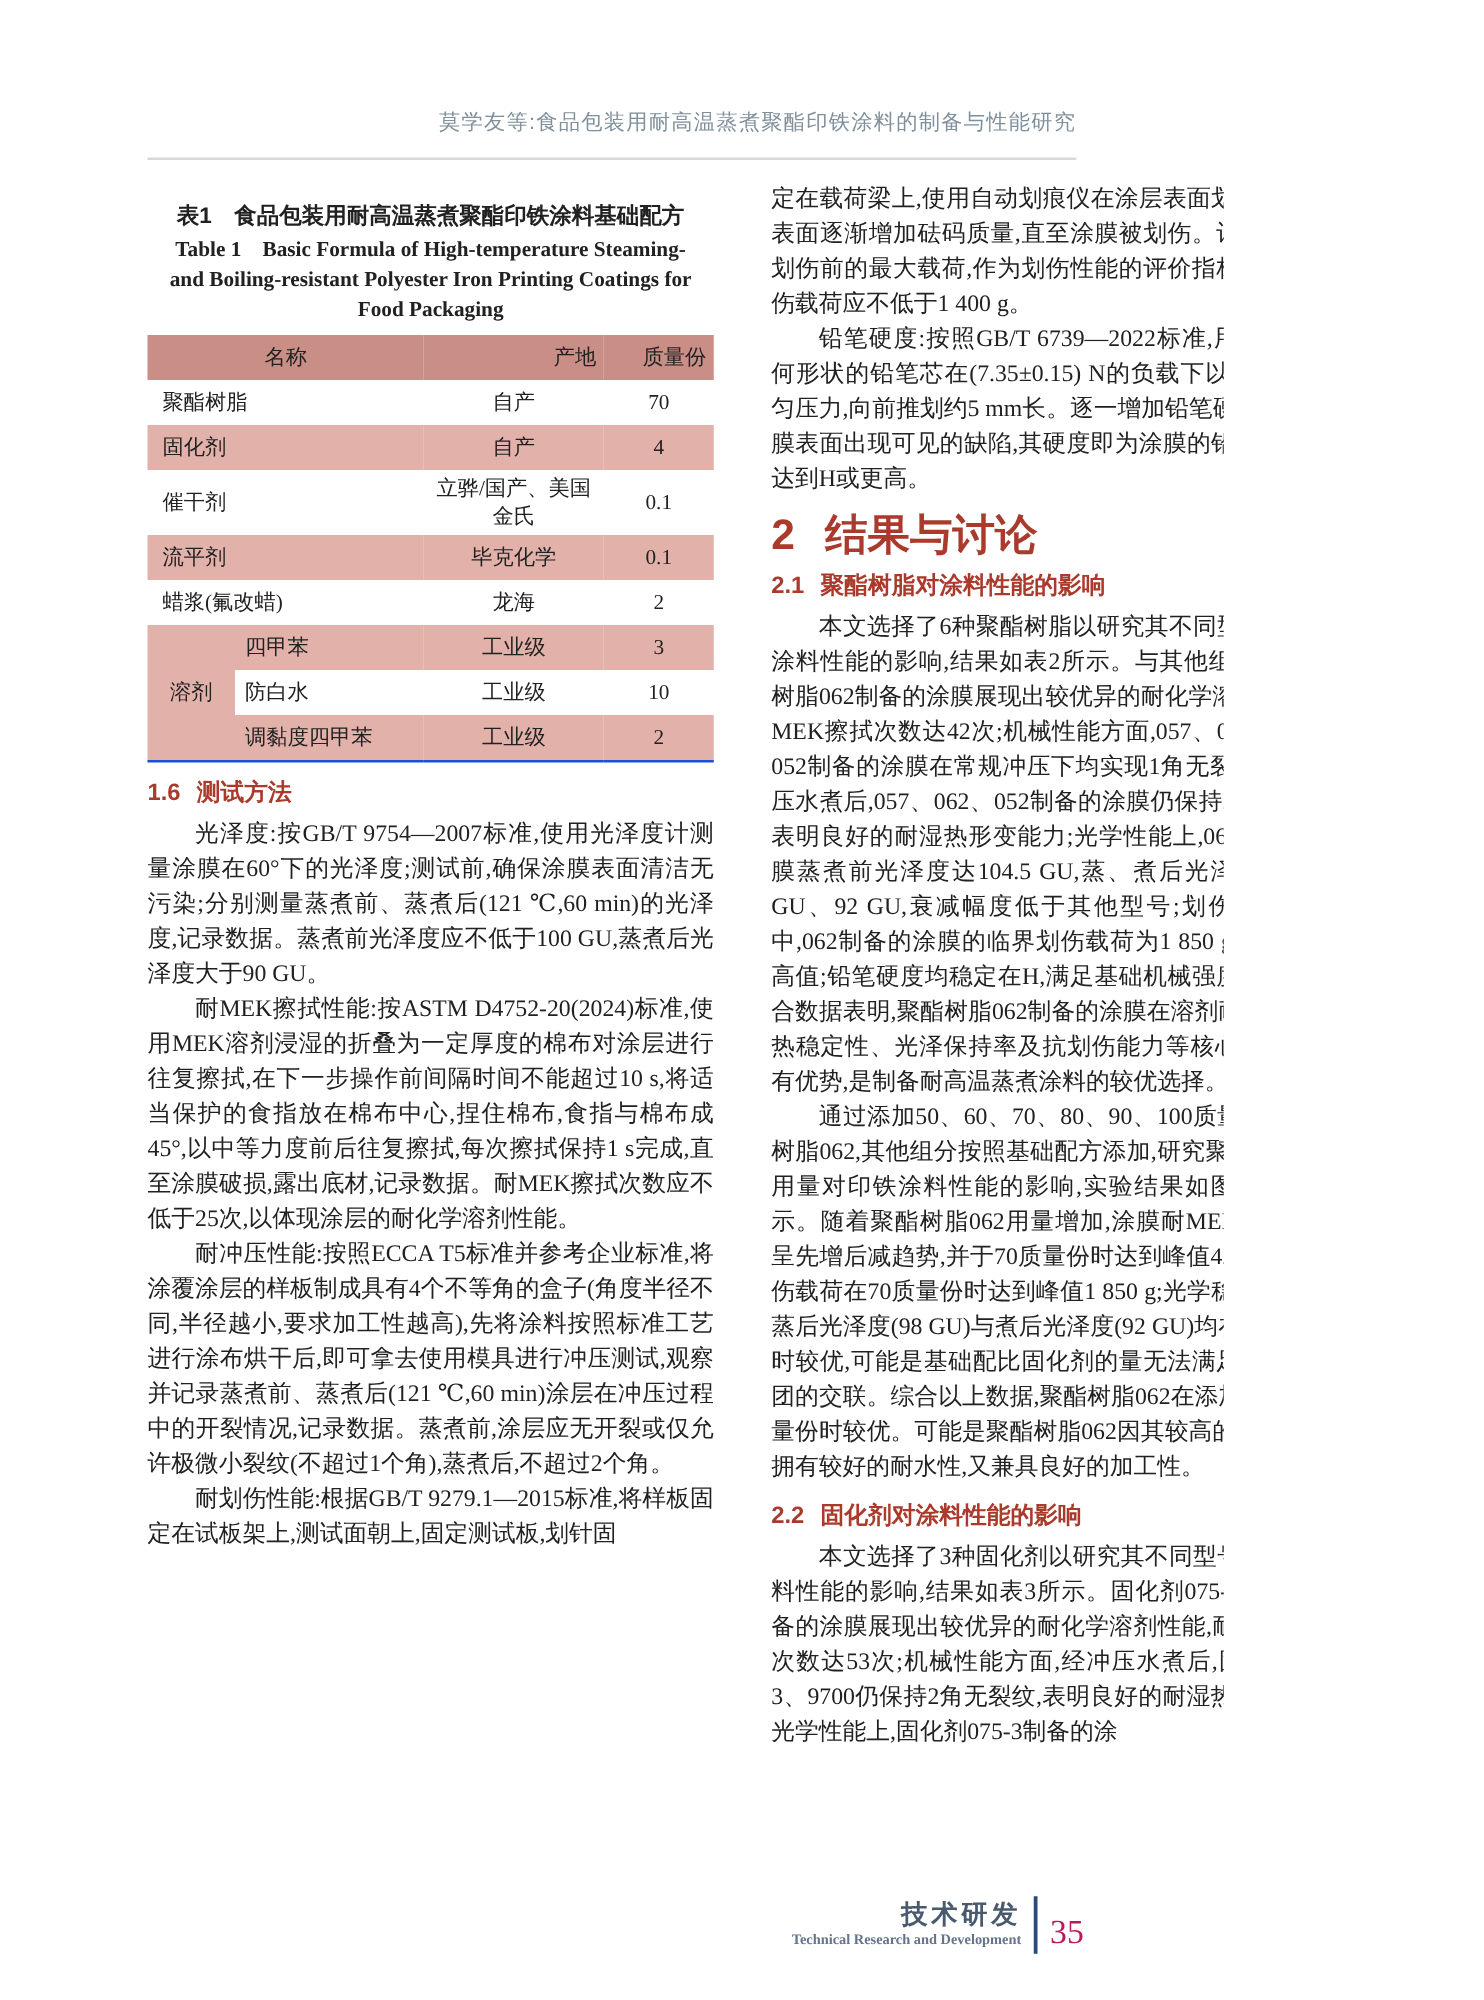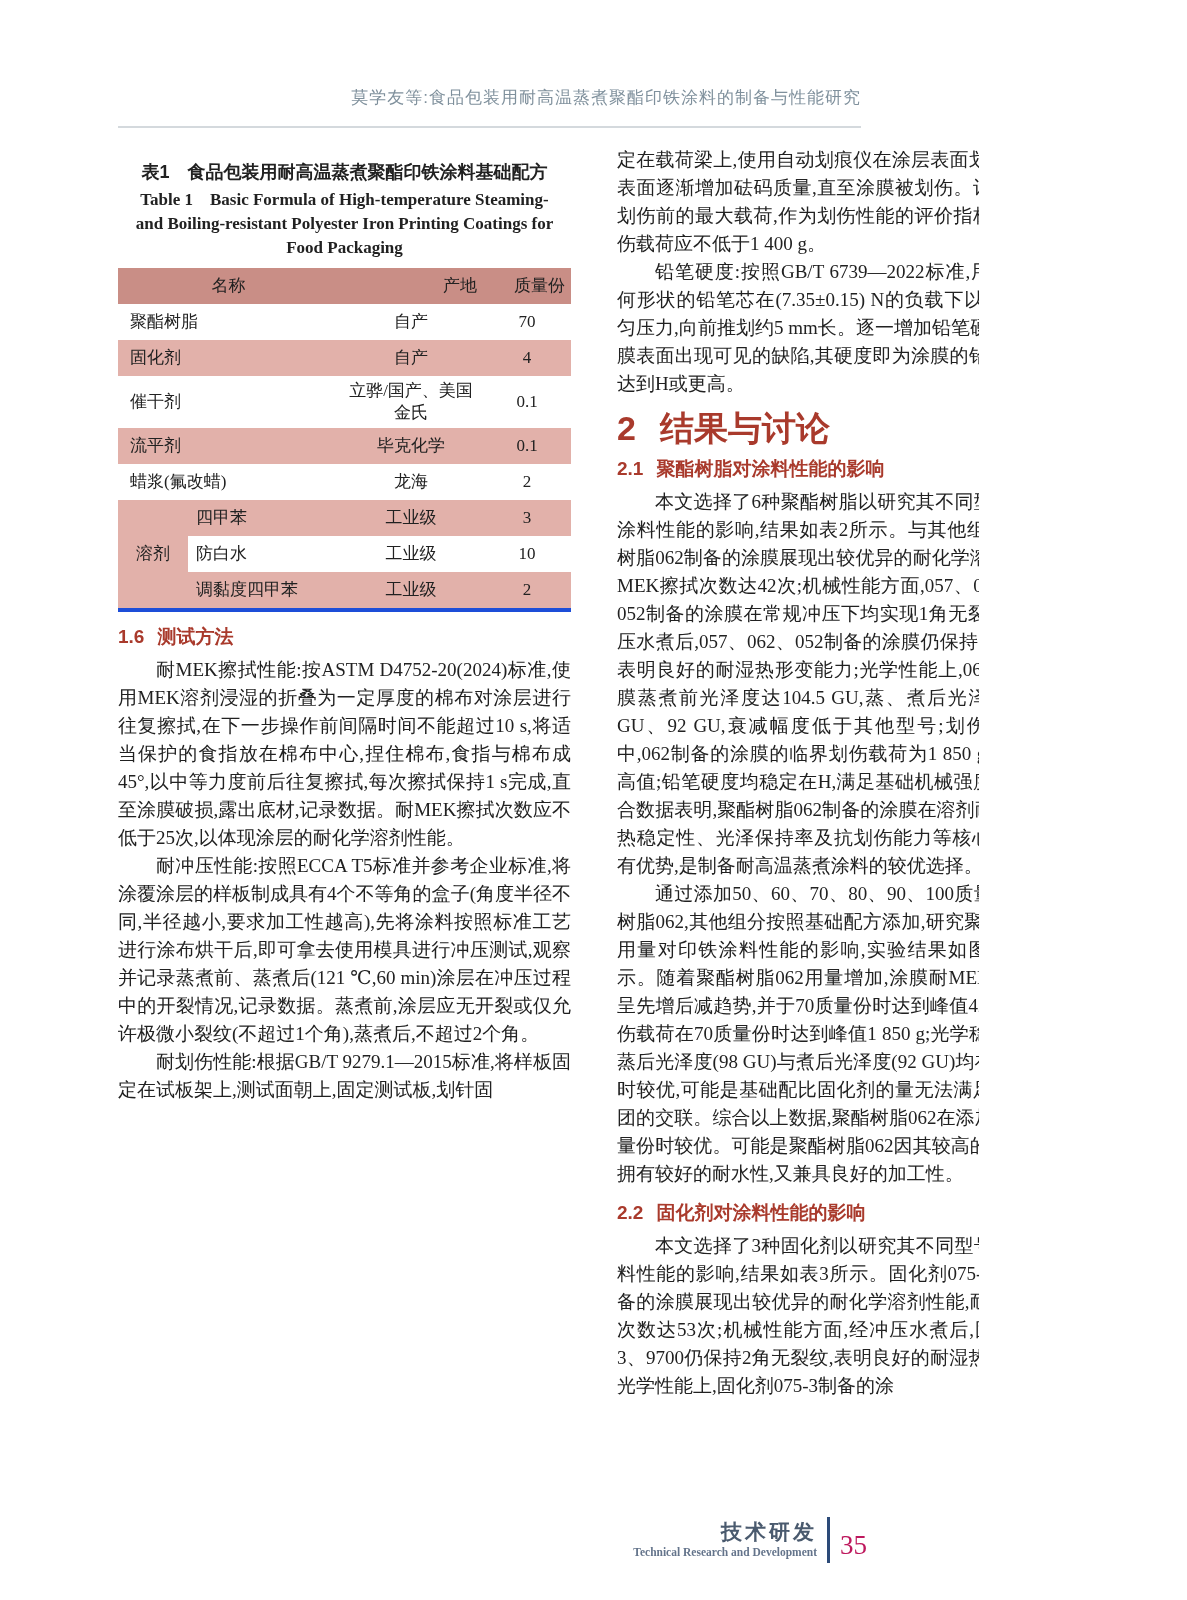--- a/index.html
+++ b/index.html
@@ -30,21 +30,21 @@
     font-family:"Liberation Sans","DejaVu Sans",sans-serif;
     font-weight:bold; font-size:18px; text-align:center;
     margin:14px 0 4px; line-height:24px;
   }
   .tbl-caption-en {
     font-weight:bold; font-size:17px; line-height:24px;
     text-align:center; margin:0 10px 8px;
   }
   table.formula {
     width:100%; border-collapse:collapse; font-size:17px;
-    border-bottom:4px solid #1d4ed8; margin:2px 0 12px;
+    border-bottom:2px solid #1d4ed8; margin:2px 0 12px;
   }
   table.formula td, table.formula th { padding:4px 6px; font-weight:normal; }
   table.formula .thead th {
     background:#c98e86; height:26px;
     font-size:17px;
   }
   table.formula th.h-name { text-align:center; }
   table.formula th.h-origin, table.formula th.h-parts { text-align:right; }
   table.formula td.name { text-align:left; padding-left:12px; }
   table.formula td.subname { text-align:left; padding-left:8px; }
@@ -150,20 +150,21 @@
           <td class="subname">调黏度四甲苯</td>
           <td class="origin">工业级</td>
           <td class="parts">2</td>
         </tr>
       </tbody>
         </table>
 
       <div class="h-sub">
         <span class="no">1.6</span><span>测试方法</span>
       </div>
+      <p class="body">光泽度:按GB/T 9754—2007标准,使用光泽度计测量涂膜在60°下的光泽度;测试前,确保涂膜表面清洁无污染;分别测量蒸煮前、蒸煮后(121 ℃,60 min)的光泽度,记录数据。蒸煮前光泽度应不低于100 GU,蒸煮后光泽度大于90 GU。</p>
       <p class="body">耐MEK擦拭性能:按ASTM D4752-20(2024)标准,使用MEK溶剂浸湿的折叠为一定厚度的棉布对涂层进行往复擦拭,在下一步操作前间隔时间不能超过10 s,将适当保护的食指放在棉布中心,捏住棉布,食指与棉布成45°,以中等力度前后往复擦拭,每次擦拭保持1 s完成,直至涂膜破损,露出底材,记录数据。耐MEK擦拭次数应不低于25次,以体现涂层的耐化学溶剂性能。</p>
       <p class="body">耐冲压性能:按照ECCA T5标准并参考企业标准,将涂覆涂层的样板制成具有4个不等角的盒子(角度半径不同,半径越小,要求加工性越高),先将涂料按照标准工艺进行涂布烘干后,即可拿去使用模具进行冲压测试,观察并记录蒸煮前、蒸煮后(121 ℃,60 min)涂层在冲压过程中的开裂情况,记录数据。蒸煮前,涂层应无开裂或仅允许极微小裂纹(不超过1个角),蒸煮后,不超过2个角。</p>
       <p class="body">耐划伤性能:根据GB/T 9279.1—2015标准,将样板固定在试板架上,测试面朝上,固定测试板,划针固</p>
     </div>
 
     <div class="col">
       <p class="body noindent">定在载荷梁上,使用自动划痕仪在涂层表面划过,对涂膜表面逐渐增加砝码质量,直至涂膜被划伤。记录涂膜被划伤前的最大载荷,作为划伤性能的评价指标。临界划伤载荷应不低于1 400 g。</p>
       <p class="body">铅笔硬度:按照GB/T 6739—2022标准,用规定的几何形状的铅笔芯在(7.35±0.15) N的负载下以45°施加均匀压力,向前推划约5 mm长。逐一增加铅笔硬度,直至涂膜表面出现可见的缺陷,其硬度即为涂膜的铅笔硬度,应达到H或更高。</p>
 
       <div class="h-main">

